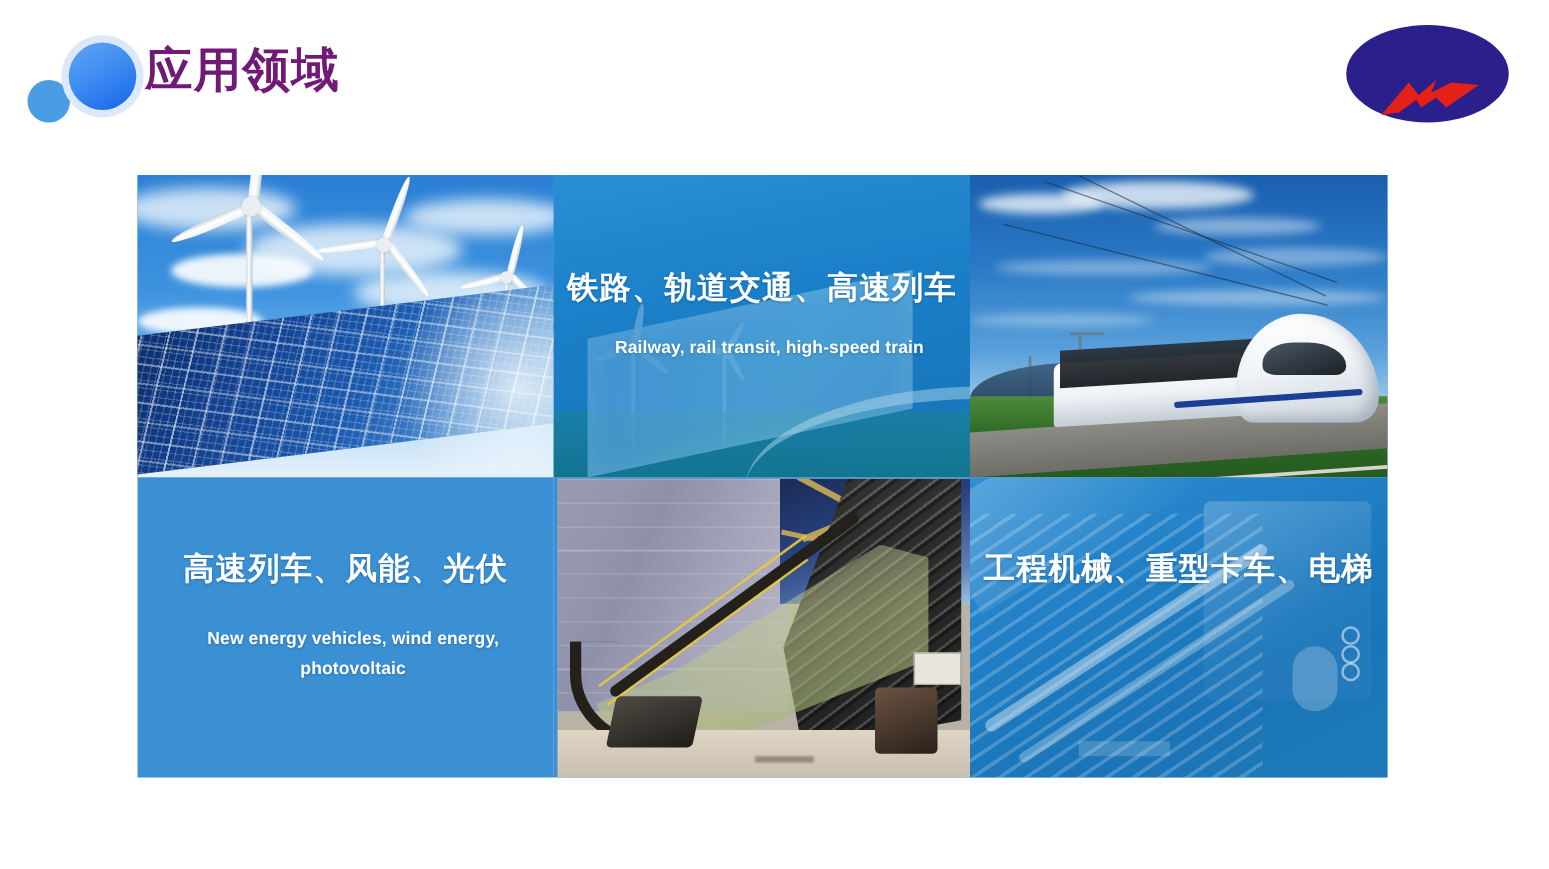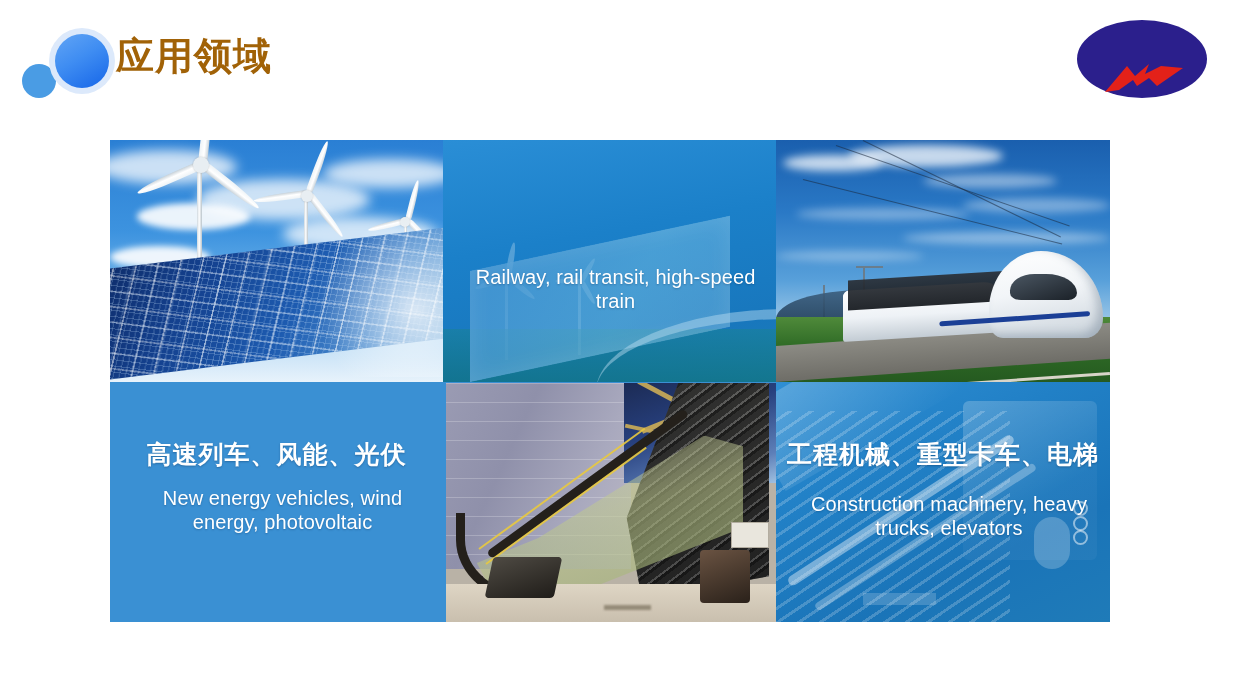--- a/index.html
+++ b/index.html
@@ -24,21 +24,21 @@
   #dot-large-ring{
     position:absolute;left:35px;top:6px;width:66px;height:66px;border-radius:50%;
     background:#dce9fb;
   }
   #dot-large{
     position:absolute;left:41px;top:12px;width:54px;height:54px;border-radius:50%;
     background:linear-gradient(150deg,#62a5f5 0%,#3f8df2 45%,#1565e8 100%);
   }
   #title-cn{
     position:absolute;left:116px;top:33px;
-    font-size:38px;font-weight:bold;color:#a16207;
+    font-size:38px;font-weight:bold;color:#701a75;
     letter-spacing:1px;
     font-family:"DejaVu Sans","Liberation Sans",sans-serif;
     line-height:46px;
     white-space:nowrap;
   }
   #title-en{
     position:absolute;left:302px;top:41px;
     font-size:29px;font-weight:bold;color:#6c6b66;
     letter-spacing:.4px;white-space:nowrap;line-height:38px;
   }
@@ -81,29 +81,29 @@
     text-align:center;color:#ffffff;z-index:6;
     padding:0 10px;box-sizing:border-box;
   }
   .panel-title{
     font-size:25px;font-weight:bold;letter-spacing:1px;
     font-family:"DejaVu Sans","Liberation Sans",sans-serif;
     line-height:34px;
     text-shadow:0 1px 2px rgba(0,40,80,.35);
   }
   .panel-sub{
-    font-size:20px;font-weight:normal;letter-spacing:.1px;
+    font-size:14px;font-weight:bold;letter-spacing:.1px;
     line-height:24px;
     text-shadow:0 1px 2px rgba(0,40,80,.30);
     margin-left:12px;
   }
   #railway-title{top:73px;}
   #railway-sub{top:125px;}
   #newenergy-title{top:56px;}
-  #newenergy-sub{top:104px;}
+  #newenergy-sub{top:116px;}
   #machinery-title{top:56px;}
   #machinery-sub{top:110px;}
 
   
   .sky{
     position:absolute;left:0;top:0;width:100%;height:100%;
     background:linear-gradient(180deg,#2a7fd4 0%,#3d93df 38%,#78b9ec 66%,#bcdcf5 82%,#e7f2fb 100%);
   }
   .cloud{position:absolute;background:#ffffff;border-radius:50%;filter:blur(3px);opacity:.9;}
   .cloud.soft{filter:blur(6px);opacity:.75;}
@@ -400,20 +400,21 @@
       <div class="tower" style="left:48%;top:16%;width:3px;height:86%;background:#ffffff;"></div>
       <div class="blade" style="left:49%;top:-12%;width:5px;height:30%;transform:rotate(30deg);background:#ffffff;"></div>
       <div class="blade" style="left:49%;top:-12%;width:5px;height:30%;transform:rotate(150deg);background:#ffffff;"></div>
       <div class="blade" style="left:49%;top:-12%;width:5px;height:30%;transform:rotate(270deg);background:#ffffff;"></div>
     </div>
 
     <div id="railway-grass"></div>
     <div id="railway-ghost-panel"></div>
     <div id="railway-road"></div>
 
+    <div class="panel-text panel-title" id="railway-title">铁路、轨道交通、高速列车</div>
     <div class="panel-text panel-sub" id="railway-sub">Railway, rail transit, high-speed train</div>
   </div>
 
   <div class="cell" id="cell-train">
     <div id="train-sky"></div>
 
     <div class="streak" style="left:2%;top:6%;width:30%;height:7%;"></div>
     <div class="streak" style="left:22%;top:2%;width:46%;height:9%;"></div>
     <div class="streak" style="left:44%;top:14%;width:40%;height:6%;opacity:.6;"></div>
     <div class="streak" style="left:6%;top:28%;width:52%;height:5%;opacity:.5;"></div>
@@ -479,16 +480,15 @@
     <div id="mach-rail"></div>
     <div id="mach-rail2"></div>
     <div id="mach-glass"></div>
     <div id="mach-sign"></div>
     <div class="mach-dot" style="bottom:44%;"></div>
     <div class="mach-dot" style="bottom:38%;"></div>
     <div class="mach-dot" style="bottom:32%;"></div>
     <div id="mach-plate"></div>
 
     <div class="panel-text panel-title" id="machinery-title">工程机械、重型卡车、电梯</div>
-    <div class="panel-text panel-sub" id="machinery-sub">Construction machinery, heavy trucks, elevators</div>
   </div>
 
 </div>
 
 </body></html>

